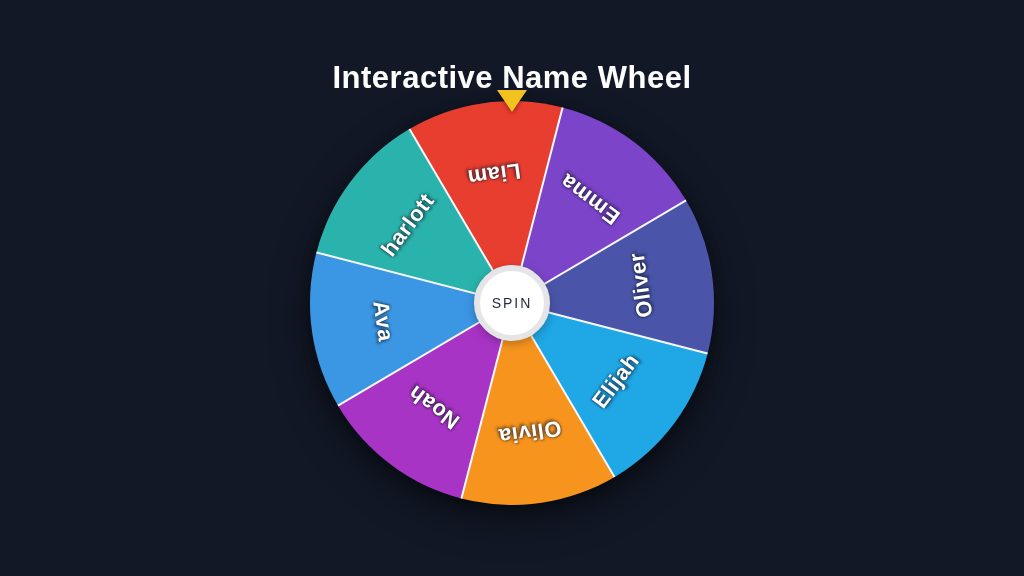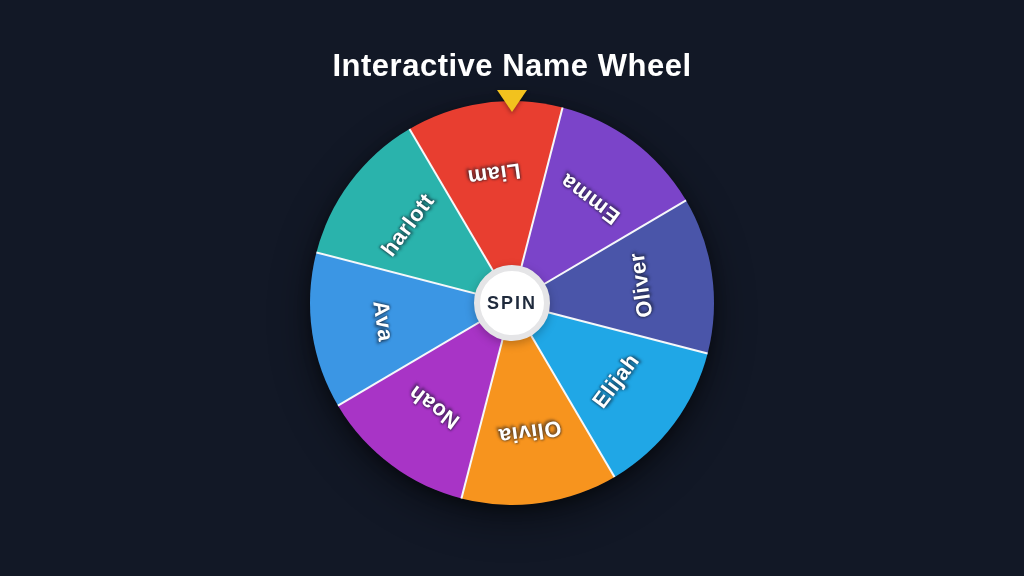--- a/index.html
+++ b/index.html
@@ -1,38 +1,38 @@
 <!DOCTYPE html>
 <html><head>
 <meta charset="utf-8">
 <style>
   html,body{margin:0;padding:0;width:1024px;height:576px;overflow:hidden;
     font-family:"Liberation Sans", sans-serif;}
   .stage{position:relative;width:1024px;height:576px;background:#121826;}
-  .title{position:absolute;top:48px;left:0;width:100%;text-align:center;
+  .title{position:absolute;top:60px;left:0;width:100%;text-align:center;
     color:#ffffff;font-size:31px;font-weight:700;letter-spacing:.5px;margin:0;}
   .pointer{position:absolute;top:90px;left:497px;width:0;height:0;
     border-left:15px solid transparent;border-right:15px solid transparent;
     border-top:22px solid #F2C21E;z-index:5;
     filter:drop-shadow(0 2px 2px rgba(0,0,0,.35));}
   .wheel{position:absolute;left:310px;top:101px;width:404px;height:404px;
     border-radius:50%;z-index:2;
     box-shadow:0 14px 40px rgba(0,0,0,.45), 0 4px 12px rgba(0,0,0,.35);}
   .divider{position:absolute;left:201px;bottom:202px;width:2px;height:202px;
     background:rgba(246,248,250,.92);transform-origin:50% 100%;}
   .seg-label{position:absolute;color:#ffffff;font-size:22px;font-weight:700;
     white-space:nowrap;letter-spacing:.5px;
     text-shadow:0 0 3px rgba(17,23,37,.55), 2px 2px 3px rgba(17,23,37,.5),
       -1px -1px 2px rgba(17,23,37,.4);}
   .hub{position:absolute;left:50%;top:50%;transform:translate(-50%,-50%);
     width:76px;height:76px;border-radius:50%;background:#ffffff;
     border:6px solid #E5E5E7;cursor:pointer;z-index:4;
     box-shadow:0 3px 10px rgba(0,0,0,.25);
     display:flex;align-items:center;justify-content:center;padding:0;}
-  .hub span{color:#1F2A3C;font-size:18px;font-weight:700;letter-spacing:2px;
+  .hub span{color:#1F2A3C;font-size:14px;font-weight:400;letter-spacing:2px;
     font-family:"Liberation Sans", sans-serif;}
 </style>
 </head>
 <body>
 
 <div class="stage" style="background: rgb(18, 24, 38);">
   <h1 class="title">Interactive Name Wheel</h1>
   <div class="pointer" style="border-top-color: rgb(242, 194, 30);"></div>
   <div class="wheel" style="background: conic-gradient(from -30.5deg, rgb(232, 62, 48) 0deg, rgb(232, 62, 48) 45deg, rgb(123, 68, 201) 45deg, rgb(123, 68, 201) 90deg, rgb(74, 85, 169) 90deg, rgb(74, 85, 169) 135deg, rgb(32, 167, 230) 135deg, rgb(32, 167, 230) 180deg, rgb(247, 148, 30) 180deg, rgb(247, 148, 30) 225deg, rgb(168, 52, 198) 225deg, rgb(168, 52, 198) 270deg, rgb(59, 150, 228) 270deg, rgb(59, 150, 228) 315deg, rgb(42, 179, 172) 315deg, rgb(42, 179, 172) 360deg);">
     <button class="hub">

